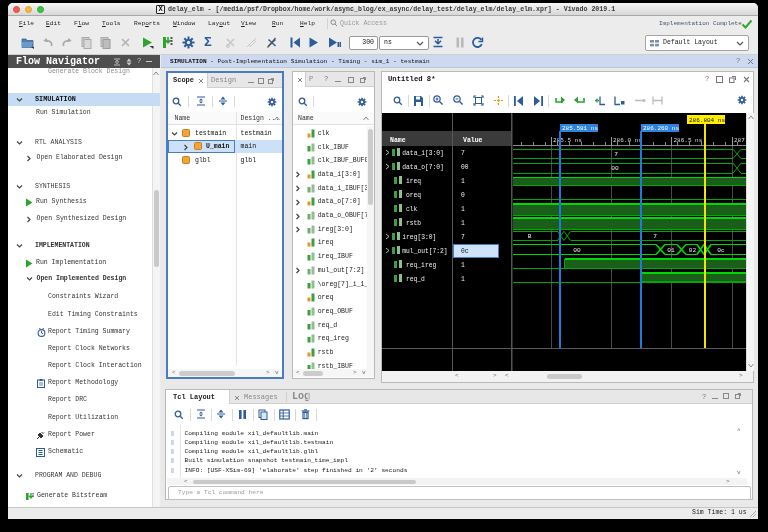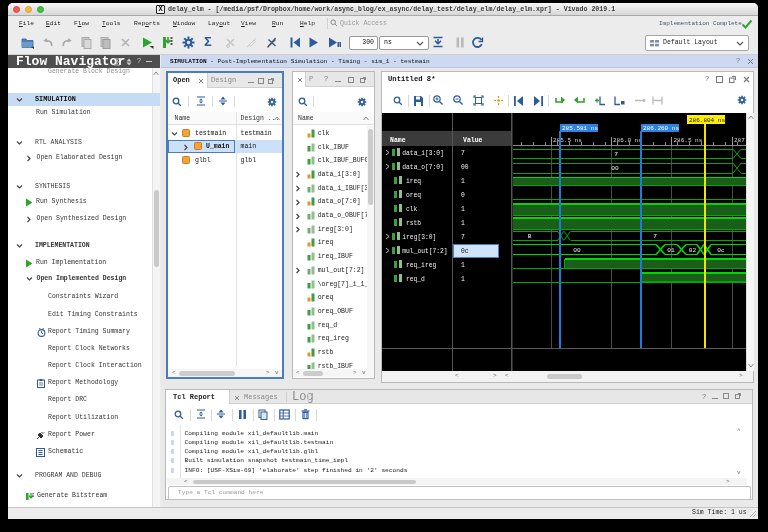--- a/index.html
+++ b/index.html
@@ -137,21 +137,21 @@
         <rect x="0" y="3.8" width="4" height="2.6" fill="#7f8faf"></rect>
         <rect x="5" y="3.8" width="4" height="2.6" fill="#7f8faf"></rect>
       </svg>
       <div class="abs mono" style="left:655px;top:33px;height:14px;font-size:6.5px;line-height:14px;color:#222;">Default Layout</div>
       <svg class="abs" style="left:728px;top:38px;" width="8" height="5" viewBox="0 0 8 5">
         <path d="M1 1 L4 4 L7 1" fill="none" stroke="#555" stroke-width="1.2"></path>
       </svg>
       <div class="abs" style="left:0;top:52px;width:152px;height:452px;background:#fff;border-right:1px solid #c2c2c2;overflow:hidden;"></div>
       <div class="abs mono" style="left:40px;top:63px;height:12px;font-size:6.5px;line-height:12px;color:#8f8f8f;">Generate Block Design</div>
       <div class="abs" style="left:0;top:52px;width:152px;height:13px;background:#4e4e4e;"></div>
-      <div class="abs mono b" style="left:8px;top:52px;height:14px;font-size:13px;line-height:13px;color:#fff;">Flow Navigator</div>
+      <div class="abs mono b" style="left:8px;top:52px;height:14px;font-size:10px;line-height:13px;color:#fff;">Flow Navigator</div>
       <svg class="abs" style="left:105px;top:55px;" width="8" height="8" viewBox="0 0 8 8">
         <path d="M1 1 h6 M1 7 h6 M4 2.2 l0 1.3 M4 2.2 l-1.5 1.8 M4 2.2 l1.5 1.8 M4 5.8 l-1.5 -1.8 M4 5.8 l1.5 -1.8" stroke="#c9c9c9" stroke-width="0.9" fill="none"></path>
       </svg>
       <svg class="abs" style="left:117px;top:55px;" width="8" height="8" viewBox="0 0 8 8">
         <path d="M4 0.5 L6.5 3.5 L1.5 3.5 z M4 7.5 L6.5 4.5 L1.5 4.5 z" fill="#c9c9c9"></path>
       </svg>
       <div class="abs mono" style="left:129px;top:53px;height:11px;font-size:7px;line-height:11px;color:#c9c9c9;">?</div>
       <div class="abs" style="left:138px;top:58px;width:6px;height:1.4px;background:#c9c9c9;"></div>
       <div class="abs" style="left:144px;top:65px;width:8px;height:439px;background:#f4f4f4;border-left:1px solid #e0e0e0;"></div>
       <svg class="abs" style="left:145px;top:68px;" width="6" height="5" viewBox="0 0 6 5">
@@ -238,21 +238,21 @@
       <div class="abs" style="left:153px;top:52px;width:597px;height:452px;background:#e9e9e9;"></div>
       <div class="abs" style="left:153px;top:52px;width:597px;height:13px;background:#cdd9f0;border-bottom:1px solid #b9c6de;"></div>
       <div class="abs mono" style="left:162px;top:52px;height:13px;font-size:6.1px;line-height:13px;color:#111;"><span class="b">SIMULATION</span> - Post-Implementation Simulation - Timing - sim_1 - testmain</div>
       <div class="abs mono" style="left:728px;top:52px;height:13px;font-size:7px;line-height:13px;color:#777;">?</div>
       <svg class="abs" style="left:739px;top:55px;" width="7" height="7" viewBox="0 0 7 7">
         <path d="M1 1 L6 6 M6 1 L1 6" stroke="#777" stroke-width="1"></path>
       </svg>
       <div class="abs" style="left:158px;top:68px;width:118px;height:308px;background:#fff;border:2px solid #4a7dbe;"></div>
       <div class="abs" style="left:160px;top:70px;width:114px;height:15px;background:#e7e7e7;border-bottom:1px solid #d0d0d0;"></div>
       <div class="abs" style="left:160px;top:70px;width:40px;height:15px;background:#fff;border-right:1px solid #d0d0d0;"></div>
-      <div class="abs mono b" style="left:165px;top:70px;height:15px;font-size:7px;line-height:15px;color:#222;">Open</div>
+      <div class="abs mono b" style="left:165px;top:70px;height:15px;font-size:7px;line-height:15px;color:#222;">Scope</div>
       <svg class="abs" style="left:190px;top:75px;" width="6" height="6" viewBox="0 0 6 6">
         <path d="M1 1 L5 5 M5 1 L1 5" stroke="#888" stroke-width="1"></path>
       </svg>
       <div class="abs mono" style="left:203px;top:70px;height:15px;font-size:7px;line-height:15px;color:#8a8a8a;">Design</div>
       <div class="abs" style="left:240px;top:79px;width:6px;height:1.3px;background:#888;"></div>
       <svg class="abs" style="left:250px;top:75px;" width="6" height="6" viewBox="0 0 6 6">
         <rect x="0.5" y="0.5" width="5" height="5" fill="none" stroke="#888"></rect>
       </svg>
       <svg class="abs" style="left:260px;top:75px;" width="6" height="6" viewBox="0 0 6 6">
         <rect x="0.5" y="1.5" width="4" height="4" fill="none" stroke="#888"></rect>
@@ -706,27 +706,27 @@
       </svg>
       <div class="abs" style="left:374px;top:368px;width:371px;height:10.5px;background:#f2f2f2;"></div>
       <div class="abs mono" style="left:447px;top:368px;height:10px;font-size:6px;line-height:10px;color:#666;">&lt;</div>
       <div class="abs mono" style="left:485px;top:368px;height:10px;font-size:6px;line-height:10px;color:#666;">&gt;</div>
       <div class="abs mono" style="left:497px;top:368px;height:10px;font-size:6px;line-height:10px;color:#666;">&lt;</div>
       <div class="abs" style="left:539px;top:370.5px;width:35px;height:5px;background:#c9c9c9;border-radius:2.5px;"></div>
       <div class="abs mono" style="left:731px;top:368px;height:10px;font-size:6px;line-height:10px;color:#666;">&gt;</div>
       <div class="abs" style="left:157px;top:386px;width:588px;height:111px;background:#fff;border:1px solid #b9b9b9;"></div>
       <div class="abs" style="left:158px;top:387px;width:586px;height:14px;background:#e7e7e7;border-bottom:1px solid #d0d0d0;"></div>
       <div class="abs" style="left:158px;top:387px;width:64px;height:14px;background:#fff;border-right:1px solid #d0d0d0;"></div>
-      <div class="abs mono b" style="left:165px;top:387px;height:14px;font-size:7px;line-height:14px;color:#222;">Tcl Report</div>
+      <div class="abs mono b" style="left:165px;top:387px;height:14px;font-size:7px;line-height:14px;color:#222;">Tcl Layout</div>
       <svg class="abs" style="left:226px;top:392px;" width="6" height="6" viewBox="0 0 6 6">
         <path d="M1 1 L5 5 M5 1 L1 5" stroke="#888" stroke-width="1"></path>
       </svg>
       <div class="abs mono" style="left:236px;top:387px;height:14px;font-size:7px;line-height:14px;color:#8a8a8a;text-align:center;">Messages</div>
       <div class="abs" style="left:278px;top:389px;width:1px;height:10px;background:#cfcfcf;"></div>
-      <div class="abs mono" style="left:284px;top:387px;height:14px;font-size:12px;line-height:14px;color:#8a8a8a;">Log</div>
+      <div class="abs mono" style="left:284px;top:387px;height:14px;font-size:10px;line-height:14px;color:#8a8a8a;font-weight:bold;">Log</div>
       <div class="abs" style="left:300px;top:389px;width:1px;height:10px;background:#cfcfcf;"></div>
       <div class="abs mono" style="left:694px;top:387px;height:14px;font-size:7px;line-height:14px;color:#777;">?</div>
       <div class="abs" style="left:704px;top:395px;width:6px;height:1.3px;background:#888;"></div>
       <svg class="abs" style="left:715px;top:390px;" width="6" height="6" viewBox="0 0 6 6">
         <rect x="0.5" y="0.5" width="5" height="5" fill="none" stroke="#888"></rect>
       </svg>
       <svg class="abs" style="left:727px;top:390px;" width="6" height="6" viewBox="0 0 6 6">
         <rect x="0.5" y="1.5" width="4" height="4" fill="none" stroke="#888"></rect>
         <path d="M3 0.5 h2.5 v2.5" fill="none" stroke="#888"></path>
       </svg>

